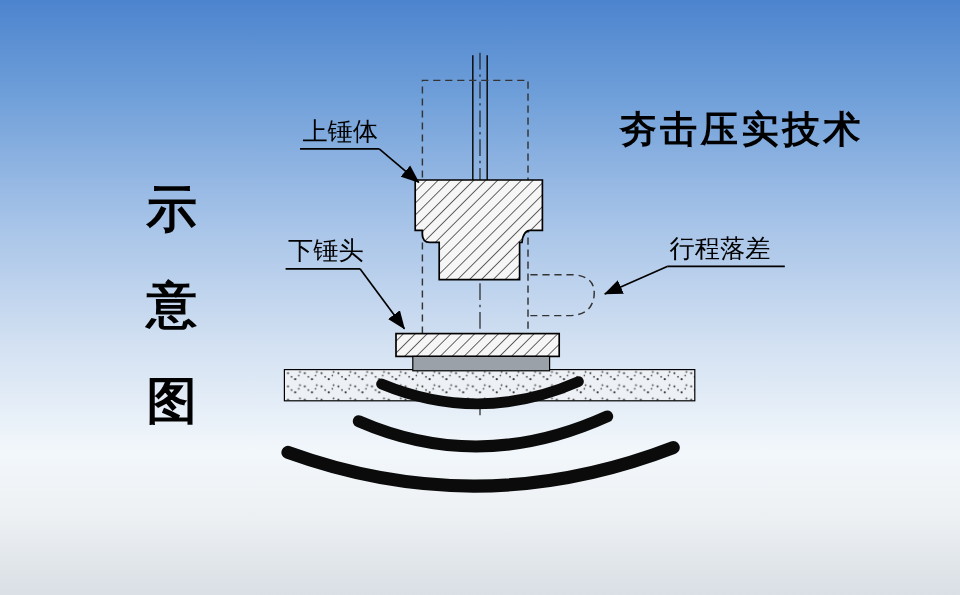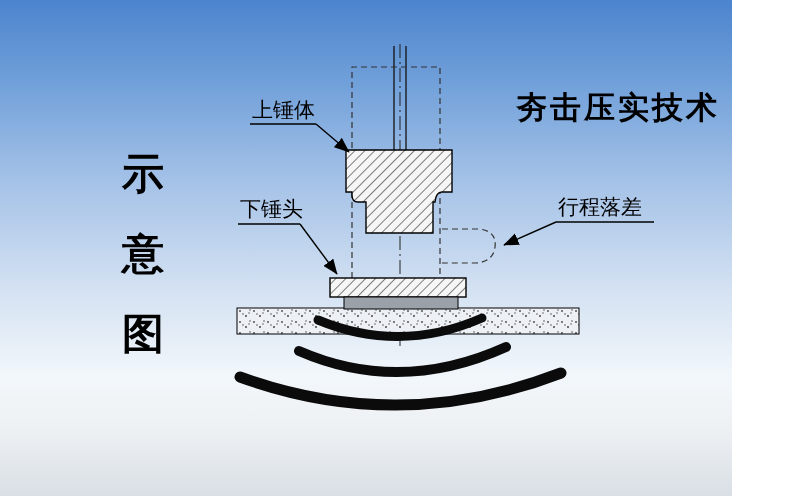--- a/index.html
+++ b/index.html
@@ -1,18 +1,18 @@
 <!DOCTYPE html>
 <html><head>
 <meta charset="utf-8">
 <style>
   html,body{margin:0;padding:0;}
   #stage{
     position:relative;
-    width:732px;height:496px;
+    width:800px;height:496px;
     overflow:hidden;
     background:linear-gradient(180deg,
       #4c84ce 0%, #6f9fd9 16%, #a3c1e7 36%,
       #d3e1f2 58%, #f2f7fb 76%, #eef1f4 86%,
       #d9dfe5 100%);
     font-family:"Liberation Serif", serif;
   }
   svg{position:absolute;left:0;top:0;}
   .centerline{stroke:#222;stroke-width:1;stroke-dasharray:14 4 2 4;fill:none;}
   .dashed{stroke:#333;stroke-width:1.2;stroke-dasharray:6 4;fill:none;}

